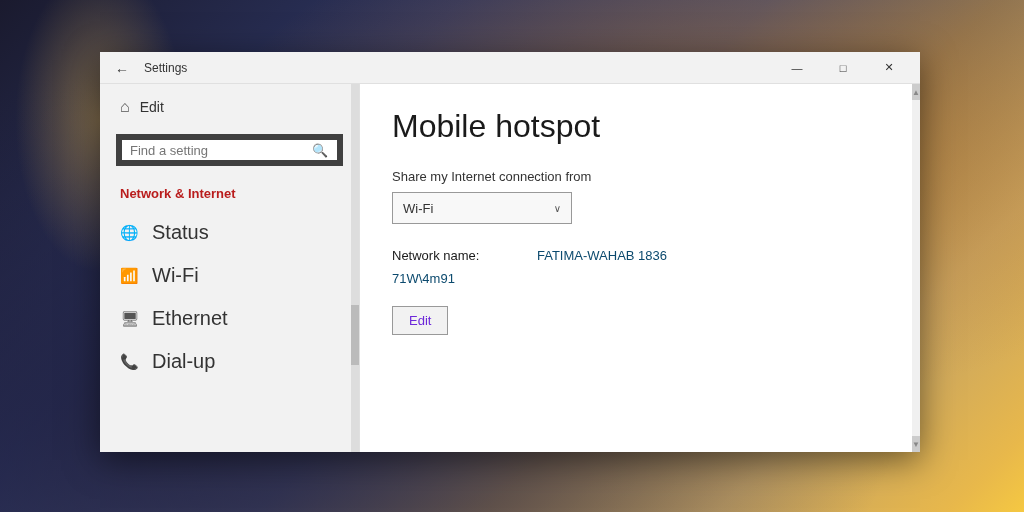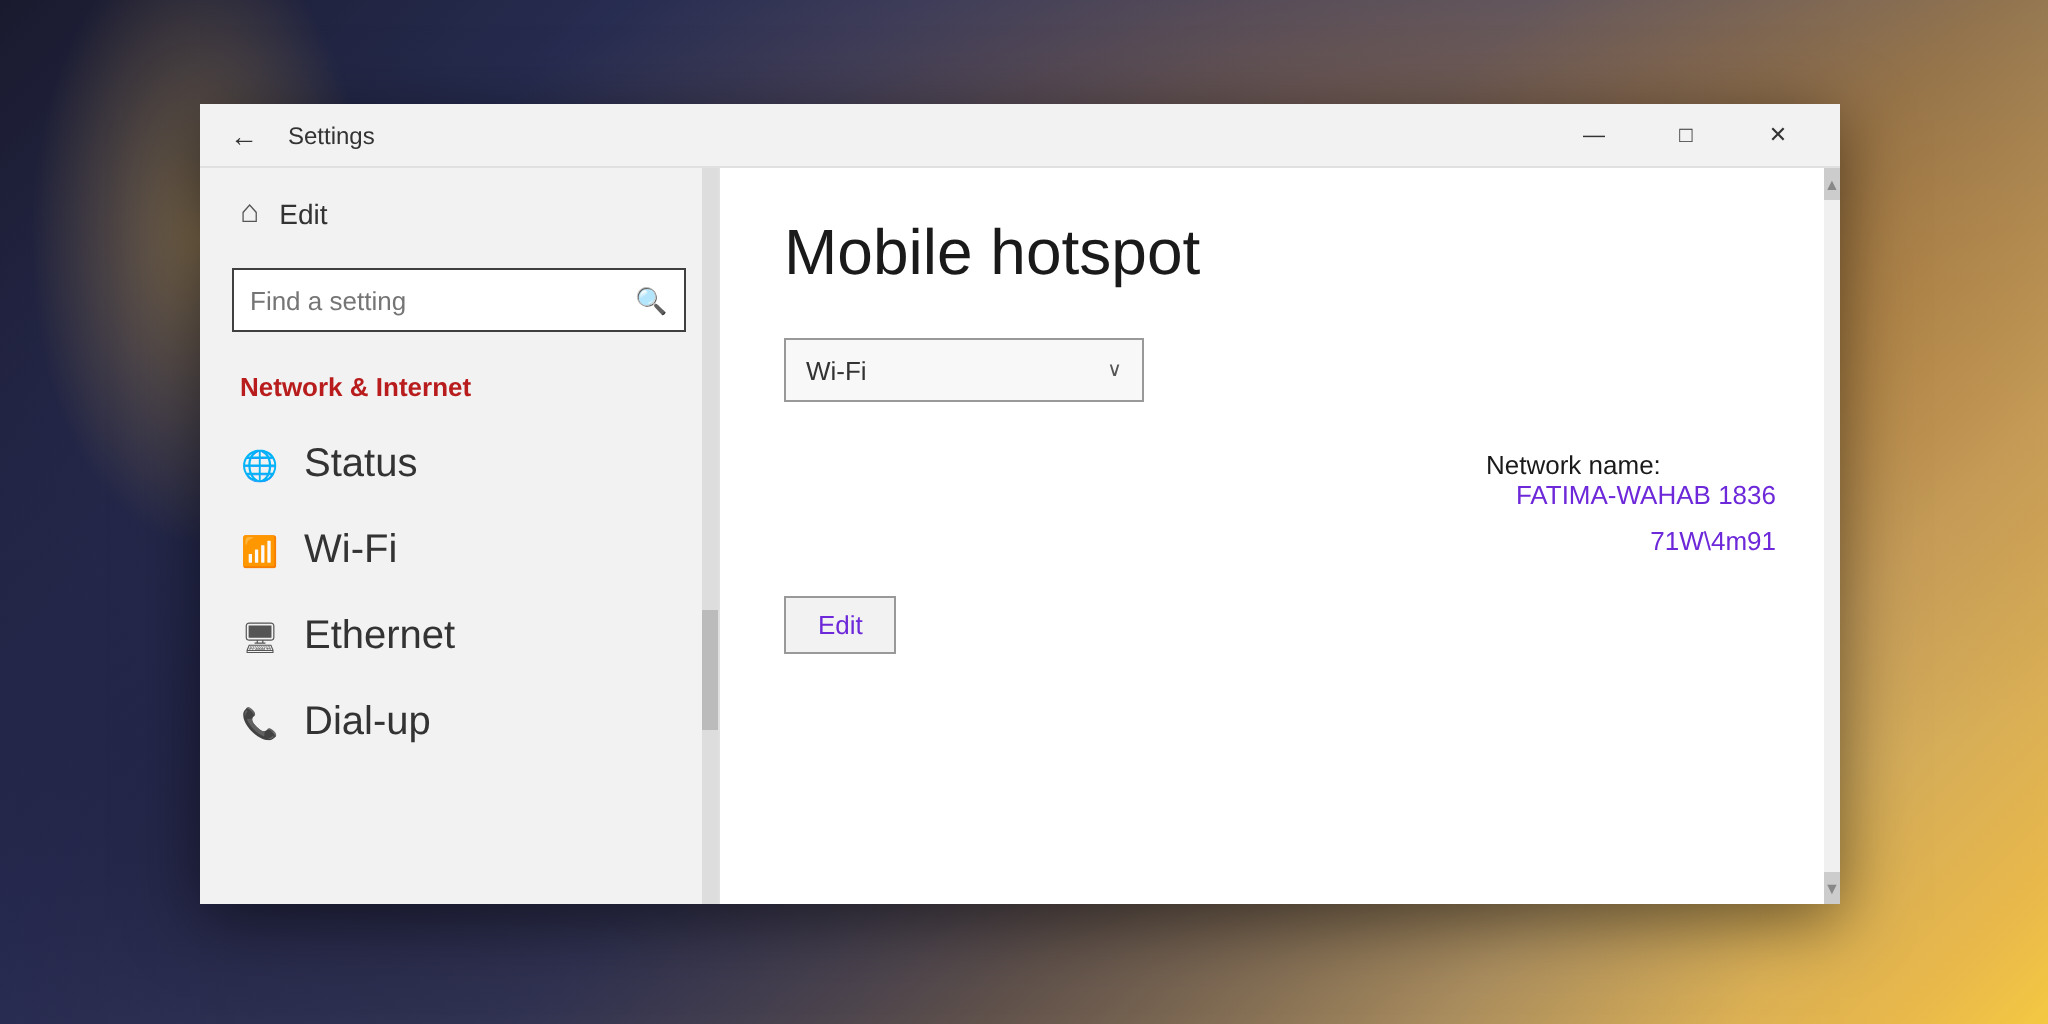--- a/index.html
+++ b/index.html
@@ -128,21 +128,21 @@
 
     .sidebar-home-label {
       font-size: 14px;
       color: #333;
     }
 
     .search-box {
       margin: 4px 16px 12px 16px;
       display: flex;
       align-items: center;
-      border: 1px solid #404040;
+      border: 6px solid #404040;
       background: white;
       height: 32px;
       padding: 0 8px;
       gap: 6px;
     }
 
     .search-input {
       border: none;
       outline: none;
       flex: 1;
@@ -246,35 +246,34 @@
 
     .network-info {
       display: flex;
       flex-direction: column;
       gap: 8px;
       margin-bottom: 20px;
     }
 
     .network-row {
       display: flex;
-      align-items: flex-end;
+      align-items: flex-start;
       gap: 0;
-      flex-direction: column;
     }
 
     .network-key {
       font-size: 13px;
       color: #1a1a1a;
       width: 145px;
       flex-shrink: 0;
     }
 
     .network-value {
       font-size: 13px;
-      color: #6d28d9;
+      color: #0c4a6e;
     }
 
     .edit-btn {
       border: 1px solid #999;
       background: #f2f2f2;
       padding: 6px 16px;
       font-size: 13px;
       cursor: pointer;
       color: #6d28d9;
     }
@@ -371,20 +370,21 @@
 
       <div class="sidebar-scrollbar">
         <div class="sidebar-scrollbar-thumb"></div>
       </div>
     </div>
 
     <div class="main-content">
 
       <div class="page-title">Mobile hotspot</div>
 
+      <div class="share-label">Share my Internet connection from</div>
 
       <div class="dropdown-select">
         <span class="dropdown-value">Wi-Fi</span>
         <span class="dropdown-arrow">∨</span>
       </div>
 
       <div class="network-info">
 
         <div class="network-row">
           <span class="network-key">Network name:</span>

